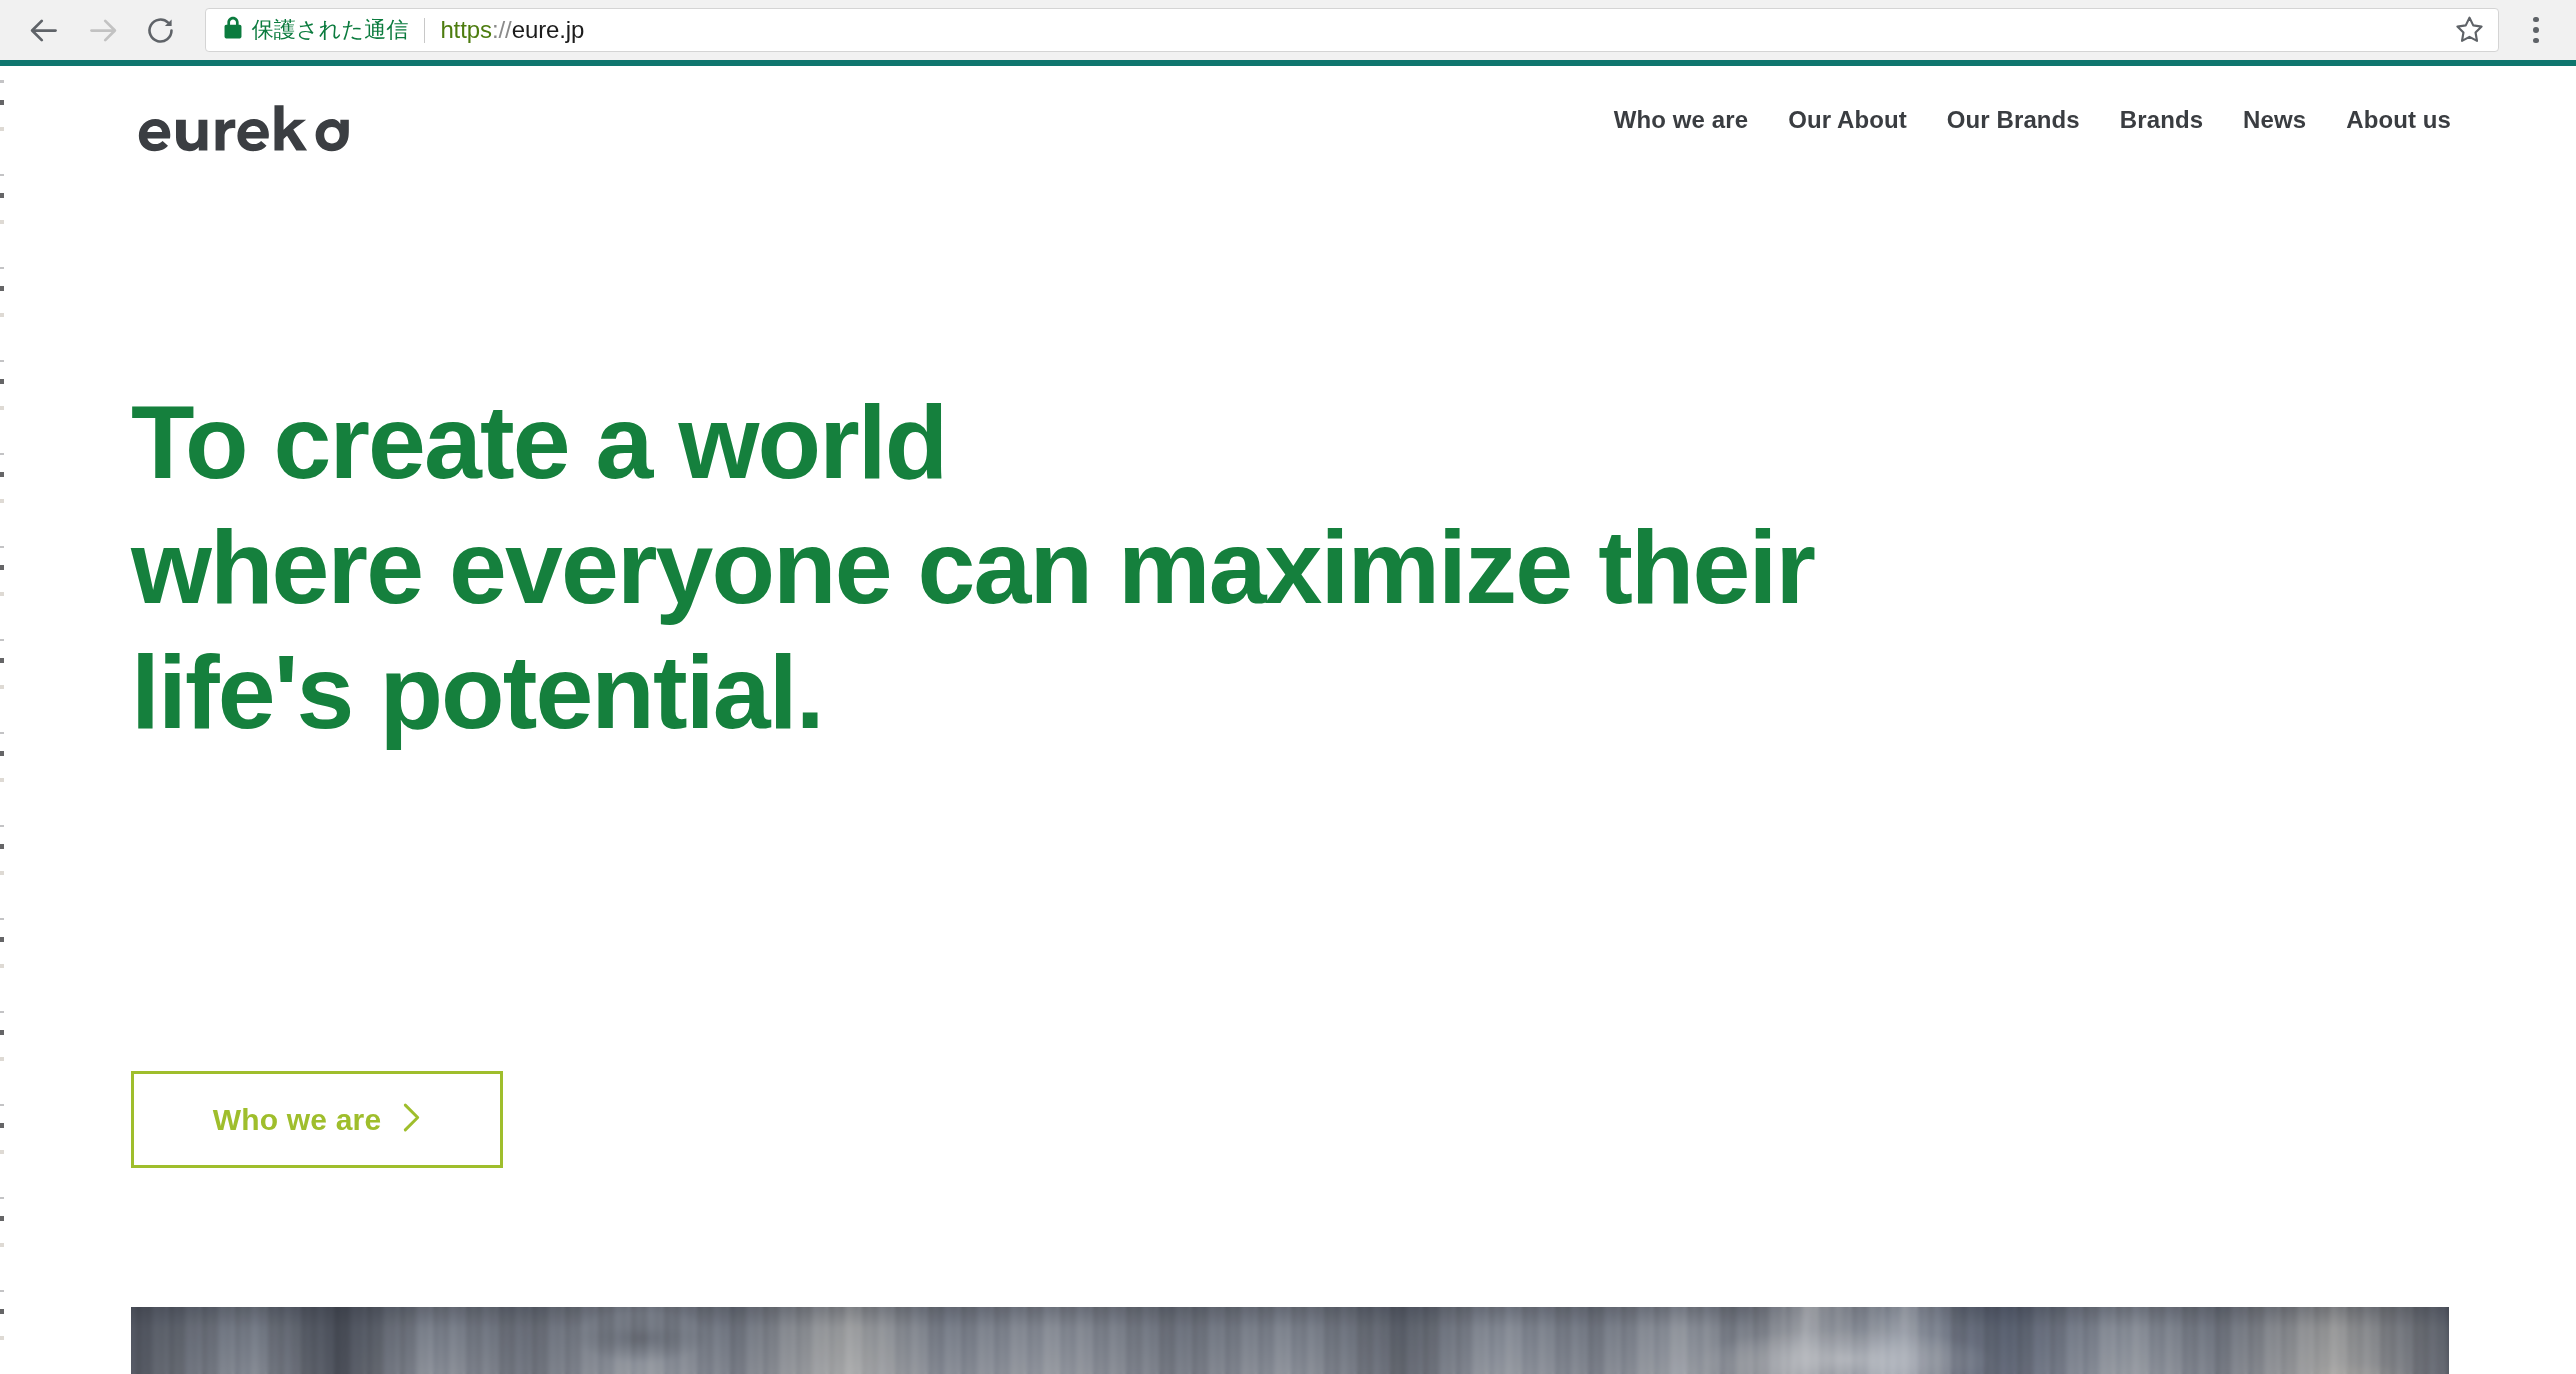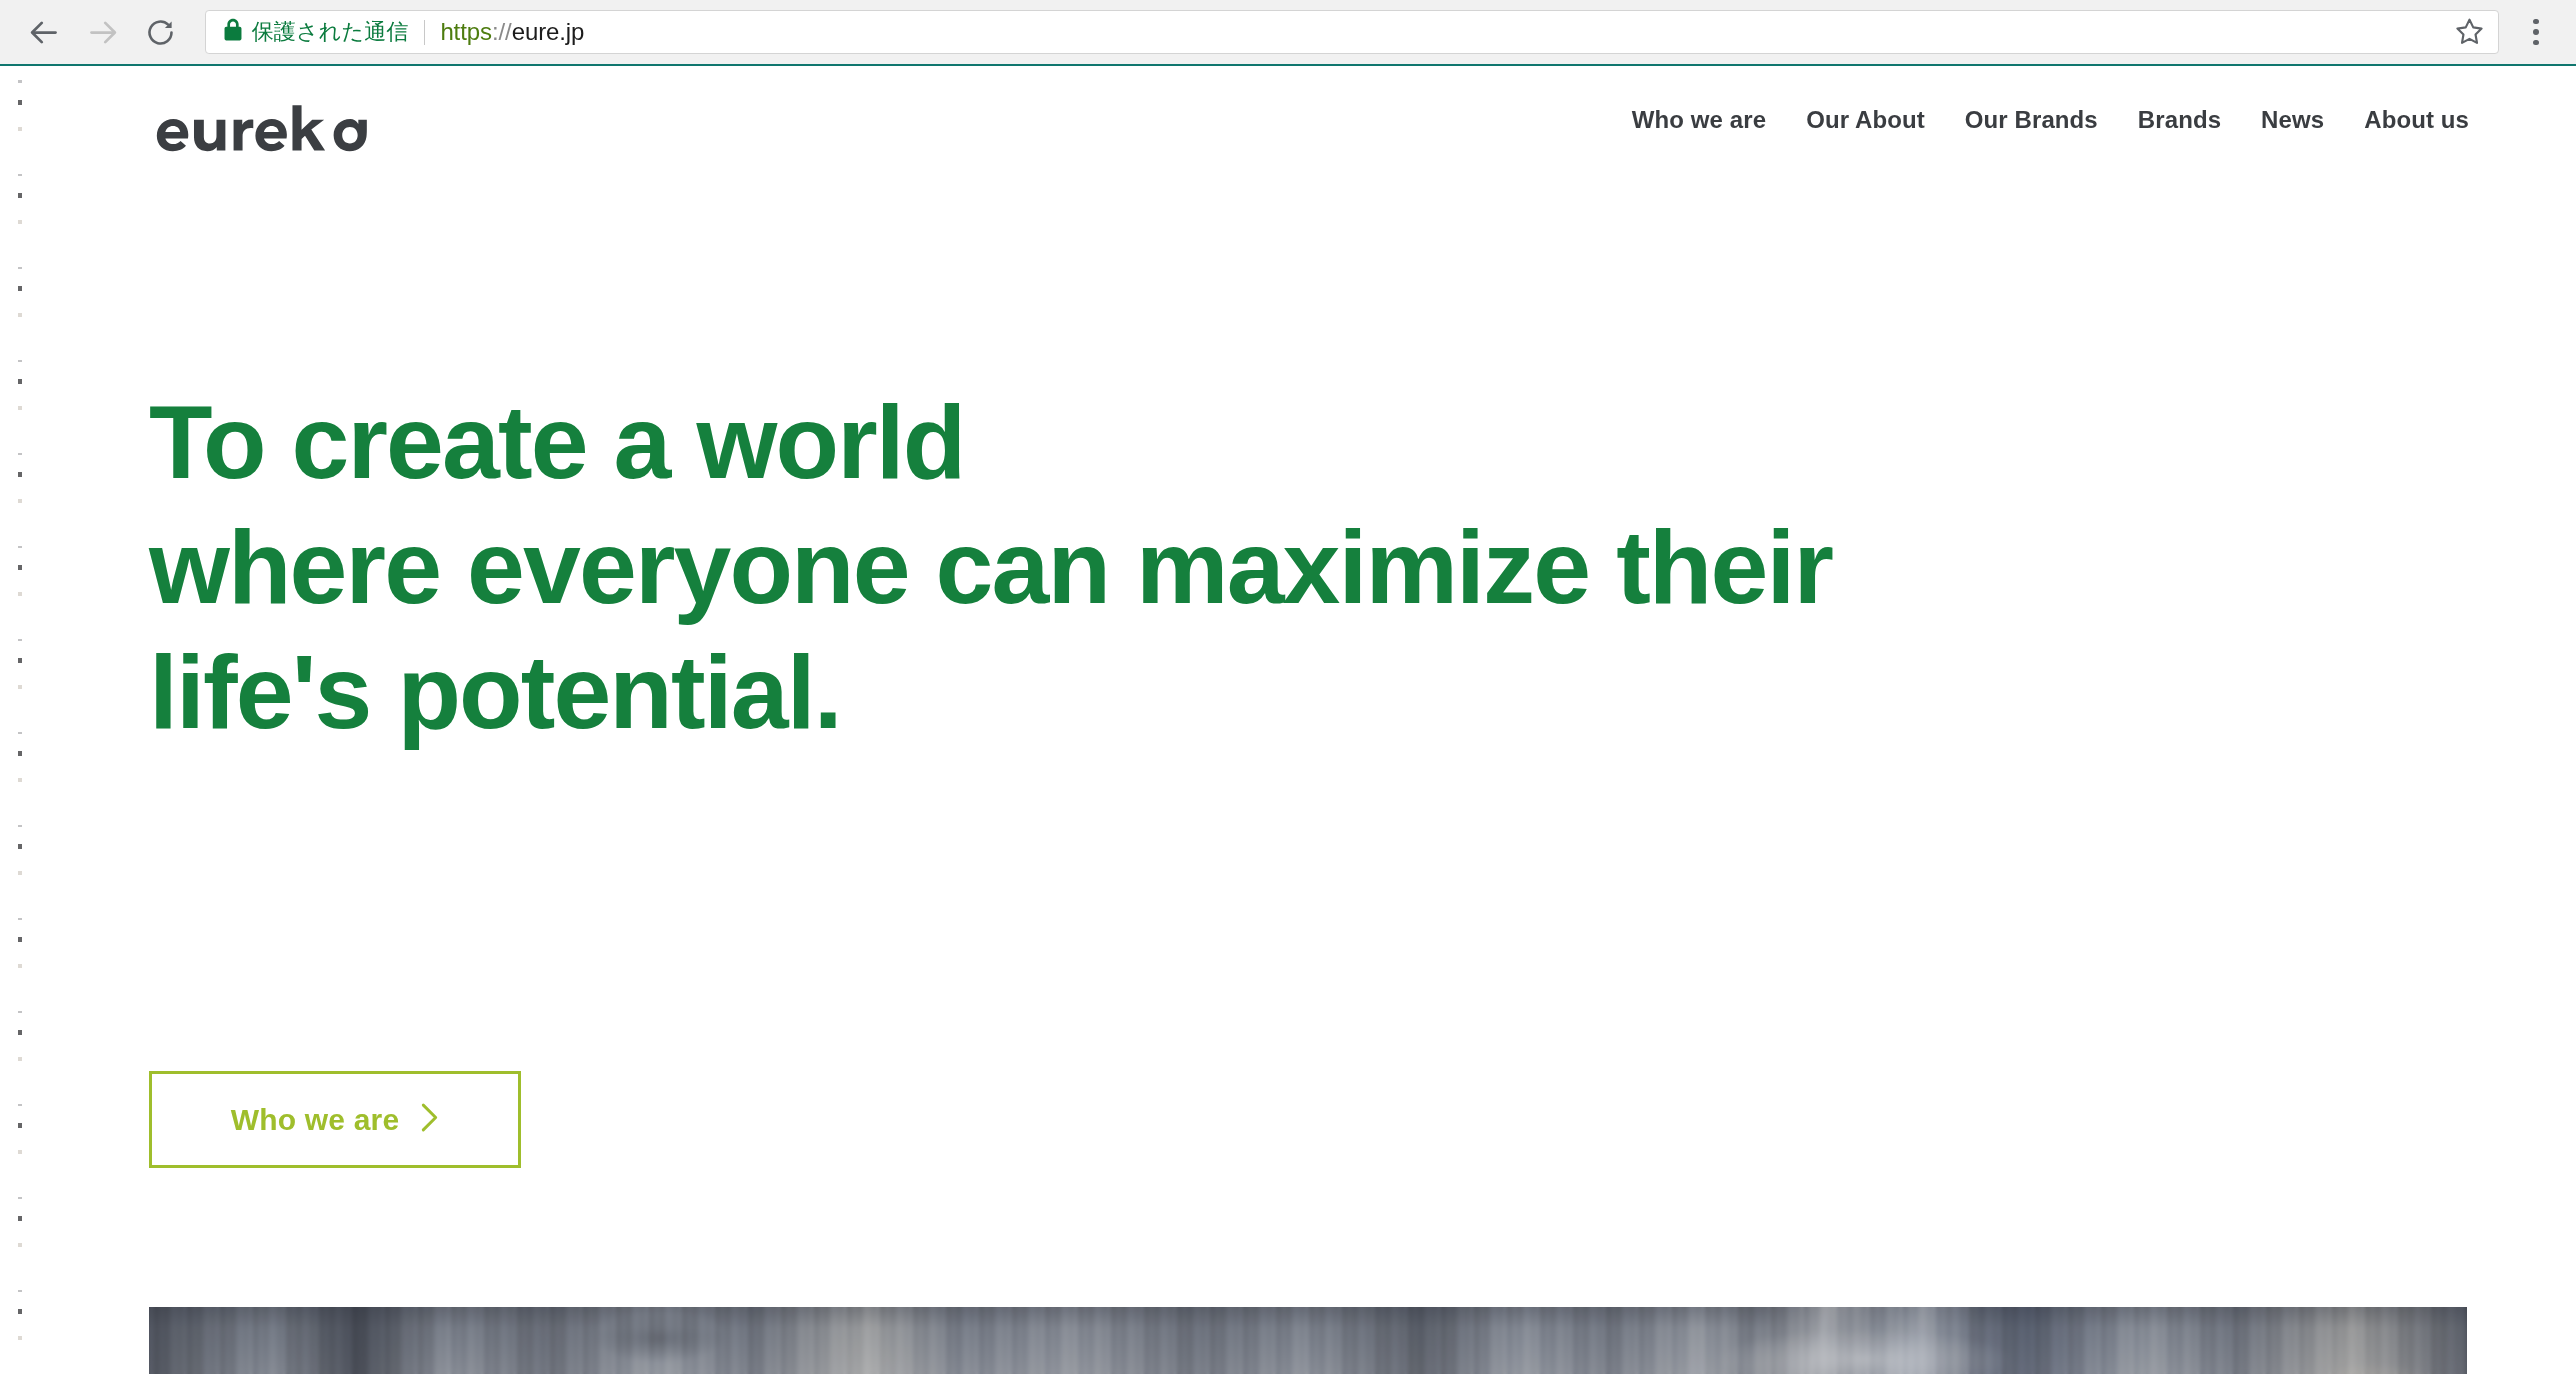--- a/index.html
+++ b/index.html
@@ -13,21 +13,21 @@
     font-family: "Liberation Sans", sans-serif;
   }
 
   
   .browser-chrome {
     position: absolute;
     left: 0; top: 0;
     width: 2576px;
     height: 66px;
     background: #f1f1f1;
-    border-bottom: 2px solid #0f766e;
+    border-bottom: 6px solid #0f766e;
     display: flex;
     align-items: center;
     padding: 0 17.4px;
   }
 
   .nav-buttons {
     display: flex;
     align-items: center;
     gap: 3.9px;
     flex: 0 0 auto;
@@ -113,21 +113,21 @@
     align-items: center; justify-content: center;
     gap: 4.8px;
     background: transparent; border: none; cursor: pointer;
     border-radius: 50%;
   }
   .menu-dot { width: 5.8px; height: 5.8px; border-radius: 50%; background: #5f6368; }
 
   
   .page {
     position: absolute;
-    left: 18px; top: 67px;
+    left: 0; top: 67px;
     width: 2556px;
     height: 1308px;
     background: #ffffff;
     overflow: hidden;
   }
 
   
   .edge-sliver {
     position: absolute;
     left: 0; top: 0;

